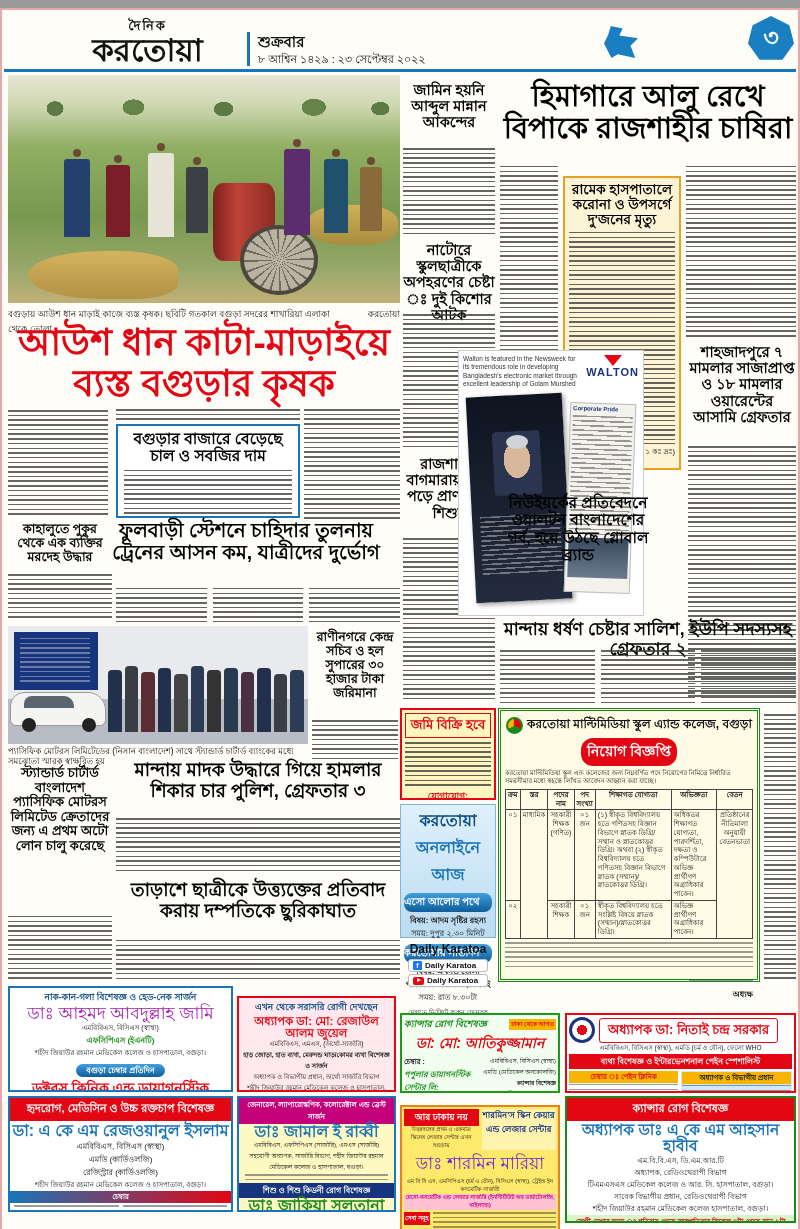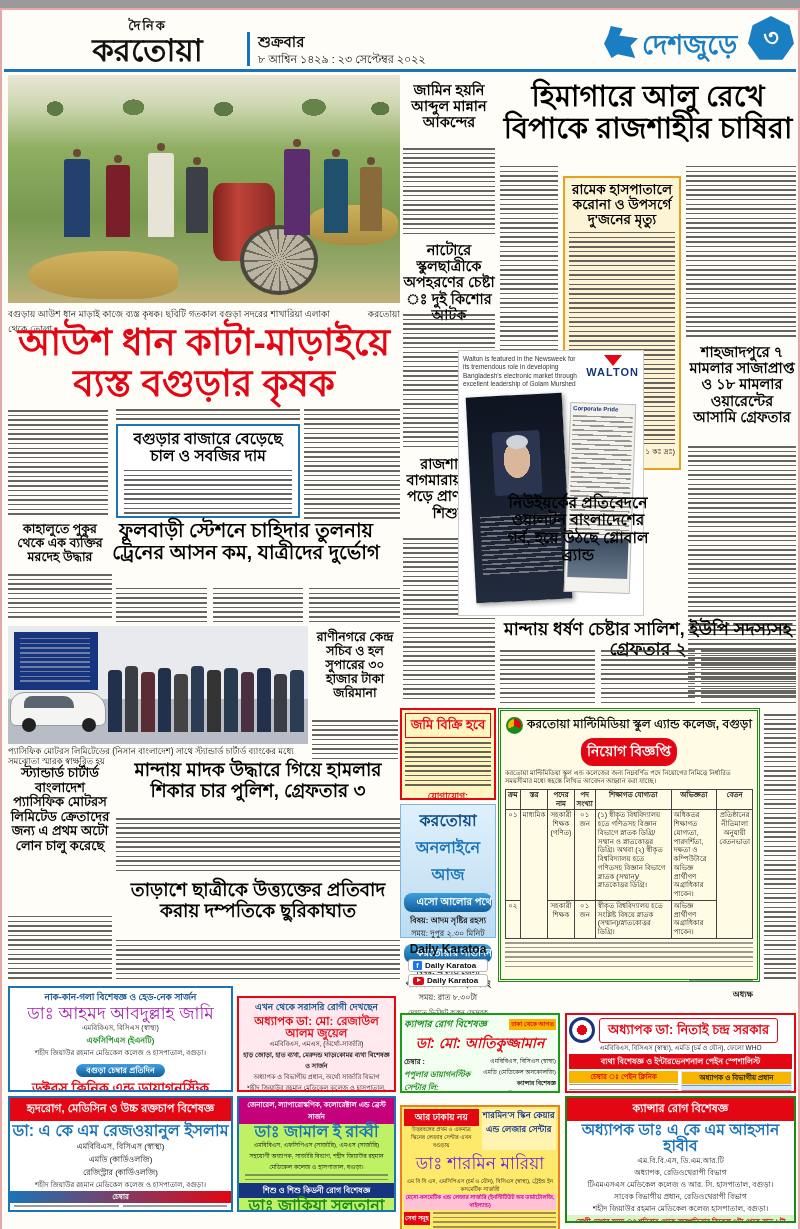--- a/index.html
+++ b/index.html
@@ -7,21 +7,21 @@
         font-family:"Liberation Sans","DejaVu Sans",sans-serif;overflow:hidden;color:#111}
   .abs{position:absolute;box-sizing:border-box}
   
   .tx{background:repeating-linear-gradient(#3a3a3a 0 1.5px,transparent 1.5px 4.7px);opacity:.78}
   .tx.lt{opacity:.5}
   .hl{font-weight:bold;color:#000;text-align:center;line-height:1.12;letter-spacing:0}
   .red{color:#e30613}
   .blue{color:#1a74b8}
   .ctr{text-align:center}
   .pill{background:linear-gradient(#3fa0dd,#0f5d9a);color:#fff;border-radius:8px;
-        font-weight:bold;text-align:right}
+        font-weight:bold;text-align:left}
   .strip{color:#fff;font-weight:bold;text-align:center}
   .person{position:absolute;border-radius:3px 3px 0 0}
   .head{position:absolute;width:8px;height:8px;border-radius:50%;background:#6b4a33}
   table.job{border-collapse:collapse;width:100%;font-size:7px;line-height:1.25}
   table.job th,table.job td{border:1px solid #444;padding:1px 2px;vertical-align:top;text-align:center}
   .badge{display:flex;align-items:center;gap:3px;background:#fff;border:1px solid #bbb;
          border-radius:3px;padding:1px 4px;font-size:8px;font-weight:bold}
 </style>
 </head>
 <body>
@@ -31,21 +31,20 @@
 
   <div class="abs" style="left:0;top:0;width:800px;height:64px">
     <div class="abs" style="left:55px;top:8px;width:185px;height:52px;text-align:center">
       <div style="font-size:13px;font-weight:bold;letter-spacing:2px">দৈনিক</div>
       <div style="font-size:31px;font-weight:bold;line-height:1;margin-top:-2px">করতোয়া</div>
     </div>
     <div class="abs" style="left:247px;top:24px;width:3px;height:34px;background:#1a74b8"></div>
     <div class="abs" style="left:258px;top:22px;font-size:15px;font-weight:bold">শুক্রবার</div>
     <div class="abs" style="left:258px;top:43px;font-size:11px">৮ আশ্বিন ১৪২৯ : ২৩ সেপ্টেম্বর ২০২২</div>
     <div class="abs" style="left:604px;top:18px;width:34px;height:32px;background:#1a7ec2;clip-path:polygon(20% 0,55% 8%,45% 30%,100% 38%,78% 62%,92% 100%,40% 88%,22% 100%,0 55%,12% 28%)"></div>
-    <div class="abs blue" style="left:642px;top:16px;font-size:27px;font-weight:bold;color:#1a7ec2">দেশজুড়ে</div>
     <div class="abs" style="left:748px;top:8px;width:46px;height:46px;background:#1a7ec2;clip-path:polygon(50% 0,90% 20%,100% 60%,75% 95%,25% 95%,0 60%,10% 20%);display:flex;align-items:center;justify-content:center">
       <span style="color:#fff;font-size:24px;font-weight:bold">৩</span>
     </div>
     <div class="abs" style="left:4px;top:61px;width:792px;height:3px;background:#1a74b8"></div>
   </div>
 
   <div class="abs" style="left:8px;top:67px;width:392px;height:228px;background:linear-gradient(180deg,#e9e6d6 0%,#ccd6ae 14%,#8fae62 32%,#77994e 62%,#9aa96c 86%,#c2b077 100%);overflow:hidden">
     <div class="abs" style="left:0;top:18px;width:392px;height:26px;background:radial-gradient(14px 12px at 12% 60%,#5d7a44 60%,transparent 61%),radial-gradient(18px 13px at 32% 55%,#66834a 60%,transparent 61%),radial-gradient(16px 12px at 55% 62%,#5d7a44 60%,transparent 61%),radial-gradient(20px 14px at 78% 55%,#66834a 60%,transparent 61%),radial-gradient(15px 11px at 95% 60%,#5d7a44 60%,transparent 61%)"></div>
     <div class="abs" style="left:205px;top:108px;width:62px;height:78px;border-radius:10px/14px;background:linear-gradient(90deg,#7e1f1c,#c04338 40%,#8e2a24)"></div>
     <div class="abs" style="left:232px;top:150px;width:78px;height:70px;border-radius:50%;background:repeating-conic-gradient(#b9b3a2 0 14deg,#6f6a5c 14deg 18deg);border:4px solid #4c473c"></div>
@@ -328,21 +327,21 @@
     <div style="font-size:8px">এমডি (কার্ডিওলজি)</div>
     <div style="font-size:8px">রেজিস্ট্রার (কার্ডিওলজি)</div>
     <div style="font-size:7px">শহীদ জিয়াউর রহমান মেডিকেল কলেজ ও হাসপাতাল, বগুড়া।</div>
     <div class="strip" style="background:linear-gradient(90deg,#1a74b8,#e30613);font-size:7px">চেম্বার</div>
     <div style="display:flex;gap:4px;padding:2px 4px">
       <div class="tx lt" style="flex:1;height:26px"></div>
       <div class="tx lt" style="flex:1;height:26px"></div>
     </div>
   </div>
 
-  <div class="abs" style="left:237px;top:1088px;width:159px;height:116px;border:2px solid #1a74b8;background:#bef264;text-align:center;overflow:hidden">
+  <div class="abs" style="left:237px;top:1088px;width:159px;height:116px;border:2px solid #1a74b8;background:#fef9c3;text-align:center;overflow:hidden">
     <div class="strip" style="background:#c4007a;font-size:7px;padding:1px 0">জেনারেল, ল্যাপারোস্কপিক, কলোরেক্টাল এন্ড ব্রেস্ট সার্জন</div>
     <div style="color:#1a74b8;font-weight:bold;font-size:16px;line-height:1">ডাঃ জামাল ই রাব্বী</div>
     <div style="font-size:6px">এমবিবিএস, এফসিপিএস (সার্জারি), এমএস (সার্জারি)</div>
     <div style="font-size:6px">সহযোগী অধ্যাপক, সার্জারি বিভাগ, শহীদ জিয়াউর রহমান মেডিকেল কলেজ ও হাসপাতাল, বগুড়া।</div>
     <div class="tx lt" style="height:8px;margin:1px 6px"></div>
     <div class="strip" style="background:#16357e;font-size:8px;padding:1px 0">শিশু ও শিশু কিডনী রোগ বিশেষজ্ঞ</div>
     <div style="color:#1b8a1b;font-weight:bold;font-size:16px;line-height:1">ডাঃ জাকিয়া সুলতানা</div>
 
   </div>
 

